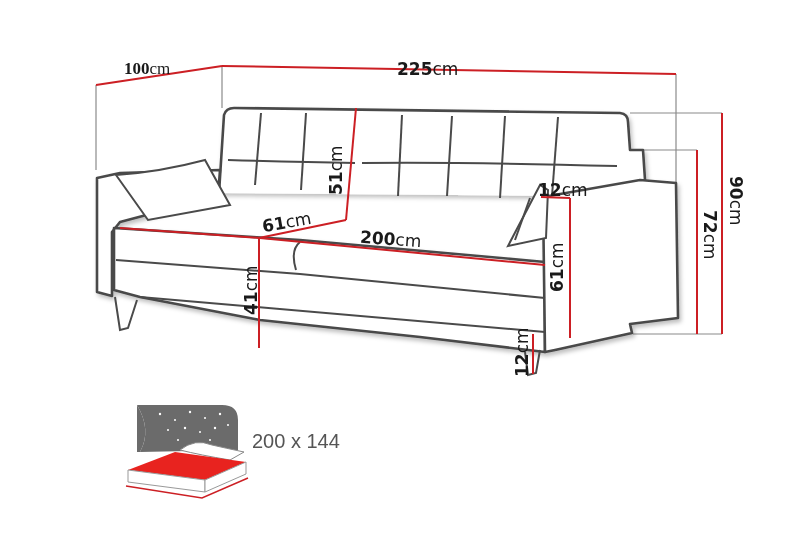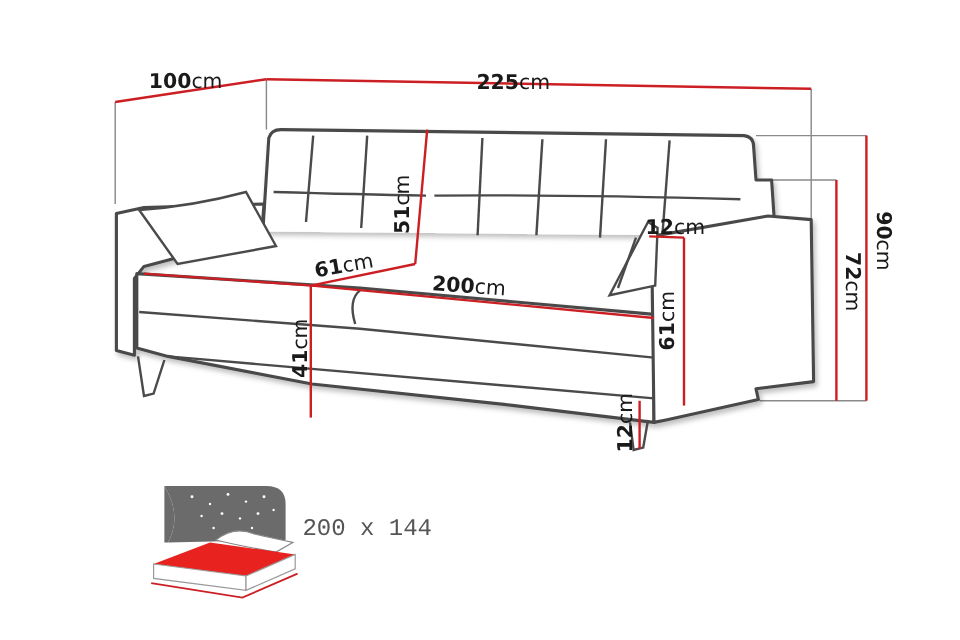--- a/index.html
+++ b/index.html
@@ -2,21 +2,21 @@
 <html><head>
 <meta charset="utf-8">
 <style>
   html, body { margin:0; padding:0; background:#ffffff; }
   body { width:800px; height:533px; position:relative; overflow:hidden; font-family:"Liberation Sans", sans-serif; }
   svg { position:absolute; left:0; top:0; }
   .lbl { position:absolute; color:#1a1a1a; font-family:"DejaVu Sans", sans-serif; font-size:17px; white-space:nowrap; line-height:1; }
   .lbl b { font-weight:bold; }
   .lbl .u { font-weight:normal; }
   .vert { transform-origin:left top; }
-  .bed-lbl { position:absolute; left:252px; top:430px; font-family:Liberation Mono, monospace; font-size:20px; color:#555; white-space:nowrap; }
+  .bed-lbl { position:absolute; left:252px; top:430px; font-family:Liberation Sans, sans-serif; font-size:20px; color:#555; white-space:nowrap; }
 </style>
 </head>
 <body>
 
 <svg width="800" height="533" viewBox="0 0 800 533">
   <defs>
     <filter id="sh" x="-10%" y="-10%" width="130%" height="130%">
       <feDropShadow dx="2" dy="3" stdDeviation="2" flood-color="#000" flood-opacity="0.25"></feDropShadow>
     </filter>
   </defs>
@@ -98,21 +98,21 @@
         <circle cx="210" cy="440" r="1"></circle>
     </g>
     <path d="M180,450 Q195,438 212,445 Q225,448 244,452 L230,460 Q200,455 180,450 Z" fill="#fff" stroke="#888" stroke-width="1"></path>
     <path d="M128,470 L205,480 L246,462 L175,452 Z" fill="#e8231f"></path>
     <path d="M128,470 L205,480 L205,492 L128,482 Z" fill="#fff" stroke="#999" stroke-width="1"></path>
     <path d="M205,480 L246,462 L246,474 L205,492 Z" fill="#fff" stroke="#999" stroke-width="1"></path>
     <path d="M126,486 L202,498 L248,478" stroke="#cc1f24" stroke-width="1.5" fill="none"></path>
   </g>
 </svg>
 
-<div class="lbl" style="left:124px;top:60px;"><b>100</b><span class="u">cm</span></div>
+<div class="lbl" style="left:124px;top:60px;font-family:Liberation Serif, serif;"><b>100</b><span class="u">cm</span></div>
 <div class="lbl" style="left:397px;top:49px;margin-top:12px;"><b>225</b><span class="u">cm</span></div>
 <div class="lbl vert" style="left:744px;top:176px;transform:rotate(90deg);"><b>90</b><span class="u">cm</span></div>
 <div class="lbl vert" style="left:718px;top:210px;transform:rotate(90deg);"><b>72</b><span class="u">cm</span></div>
 <div class="lbl vert" style="left:328px;top:195px;transform:rotate(-90deg);"><b>51</b><span class="u">cm</span></div>
 <div class="lbl" style="left:262px;top:214px;transform:rotate(-10deg);"><b>61</b><span class="u">cm</span></div>
 <div class="lbl" style="left:360px;top:231px;transform:rotate(4deg);"><b>200</b><span class="u">cm</span></div>
 <div class="lbl vert" style="left:243px;top:315px;transform:rotate(-90deg);"><b>41</b><span class="u">cm</span></div>
 <div class="lbl" style="left:538px;top:182px;"><b>12</b><span class="u">cm</span></div>
 <div class="lbl vert" style="left:549px;top:292px;transform:rotate(-90deg);"><b>61</b><span class="u">cm</span></div>
 <div class="lbl vert" style="left:514px;top:377px;transform:rotate(-90deg);"><b>12</b><span class="u">cm</span></div>

